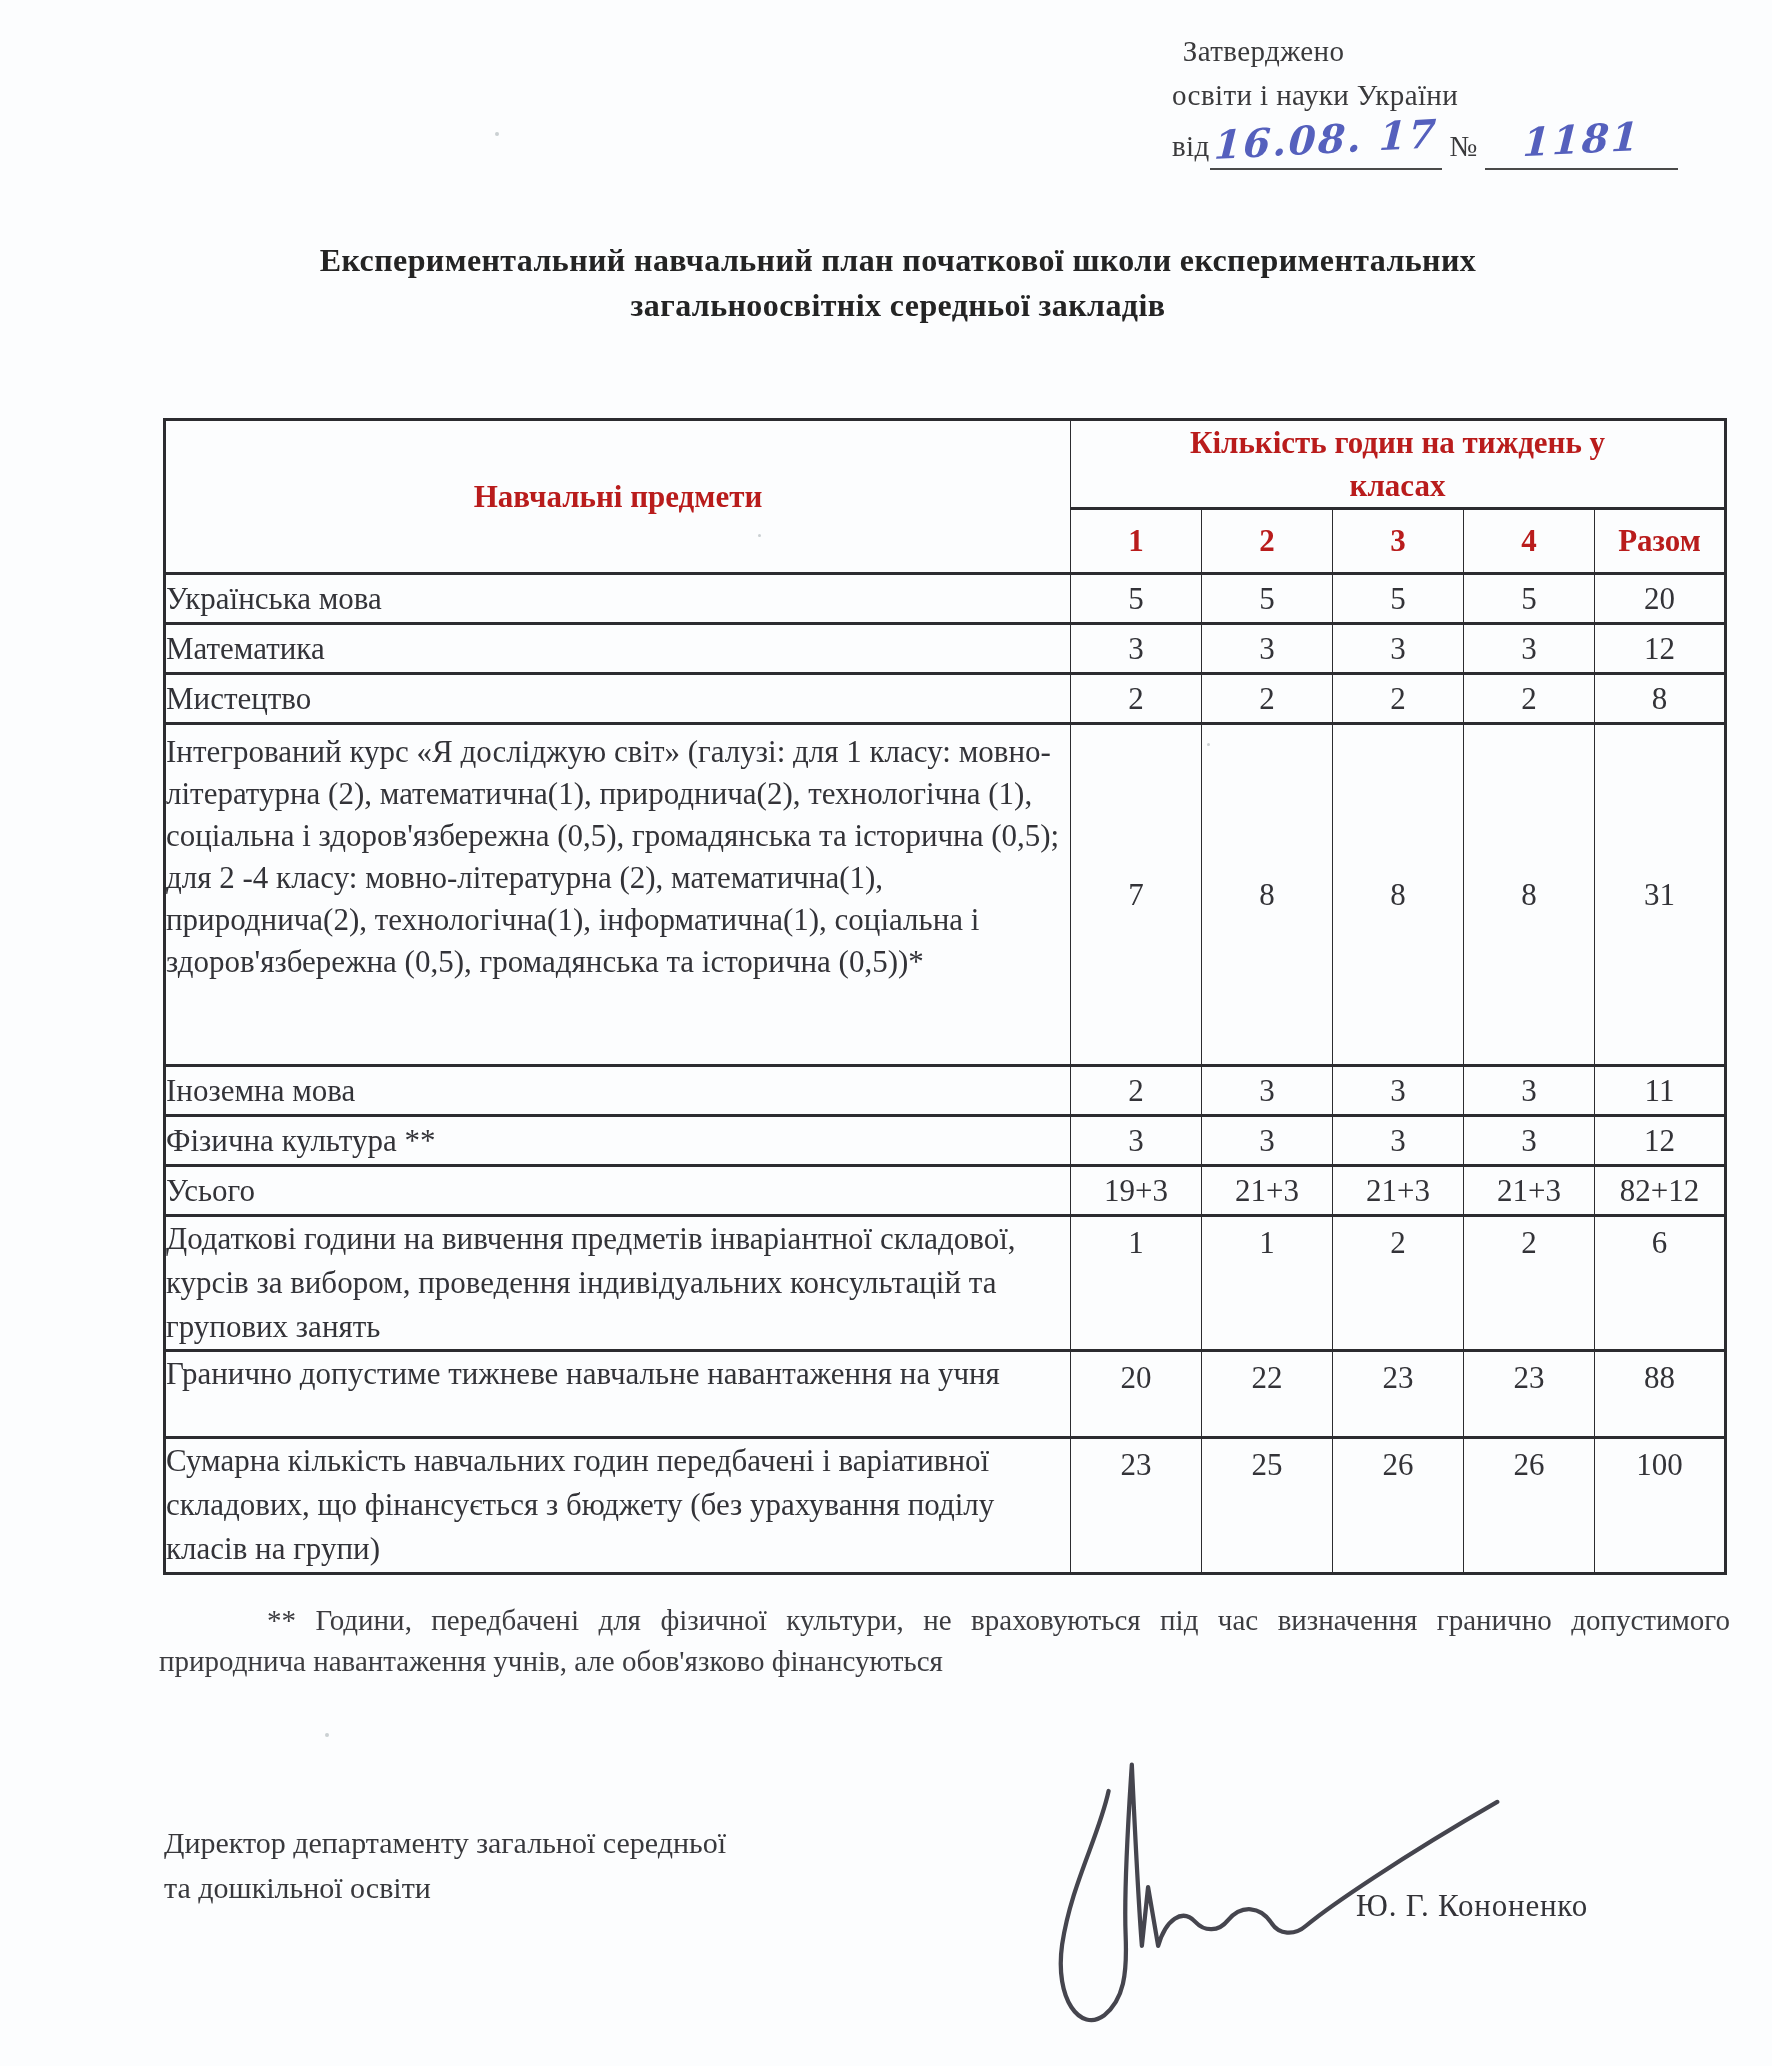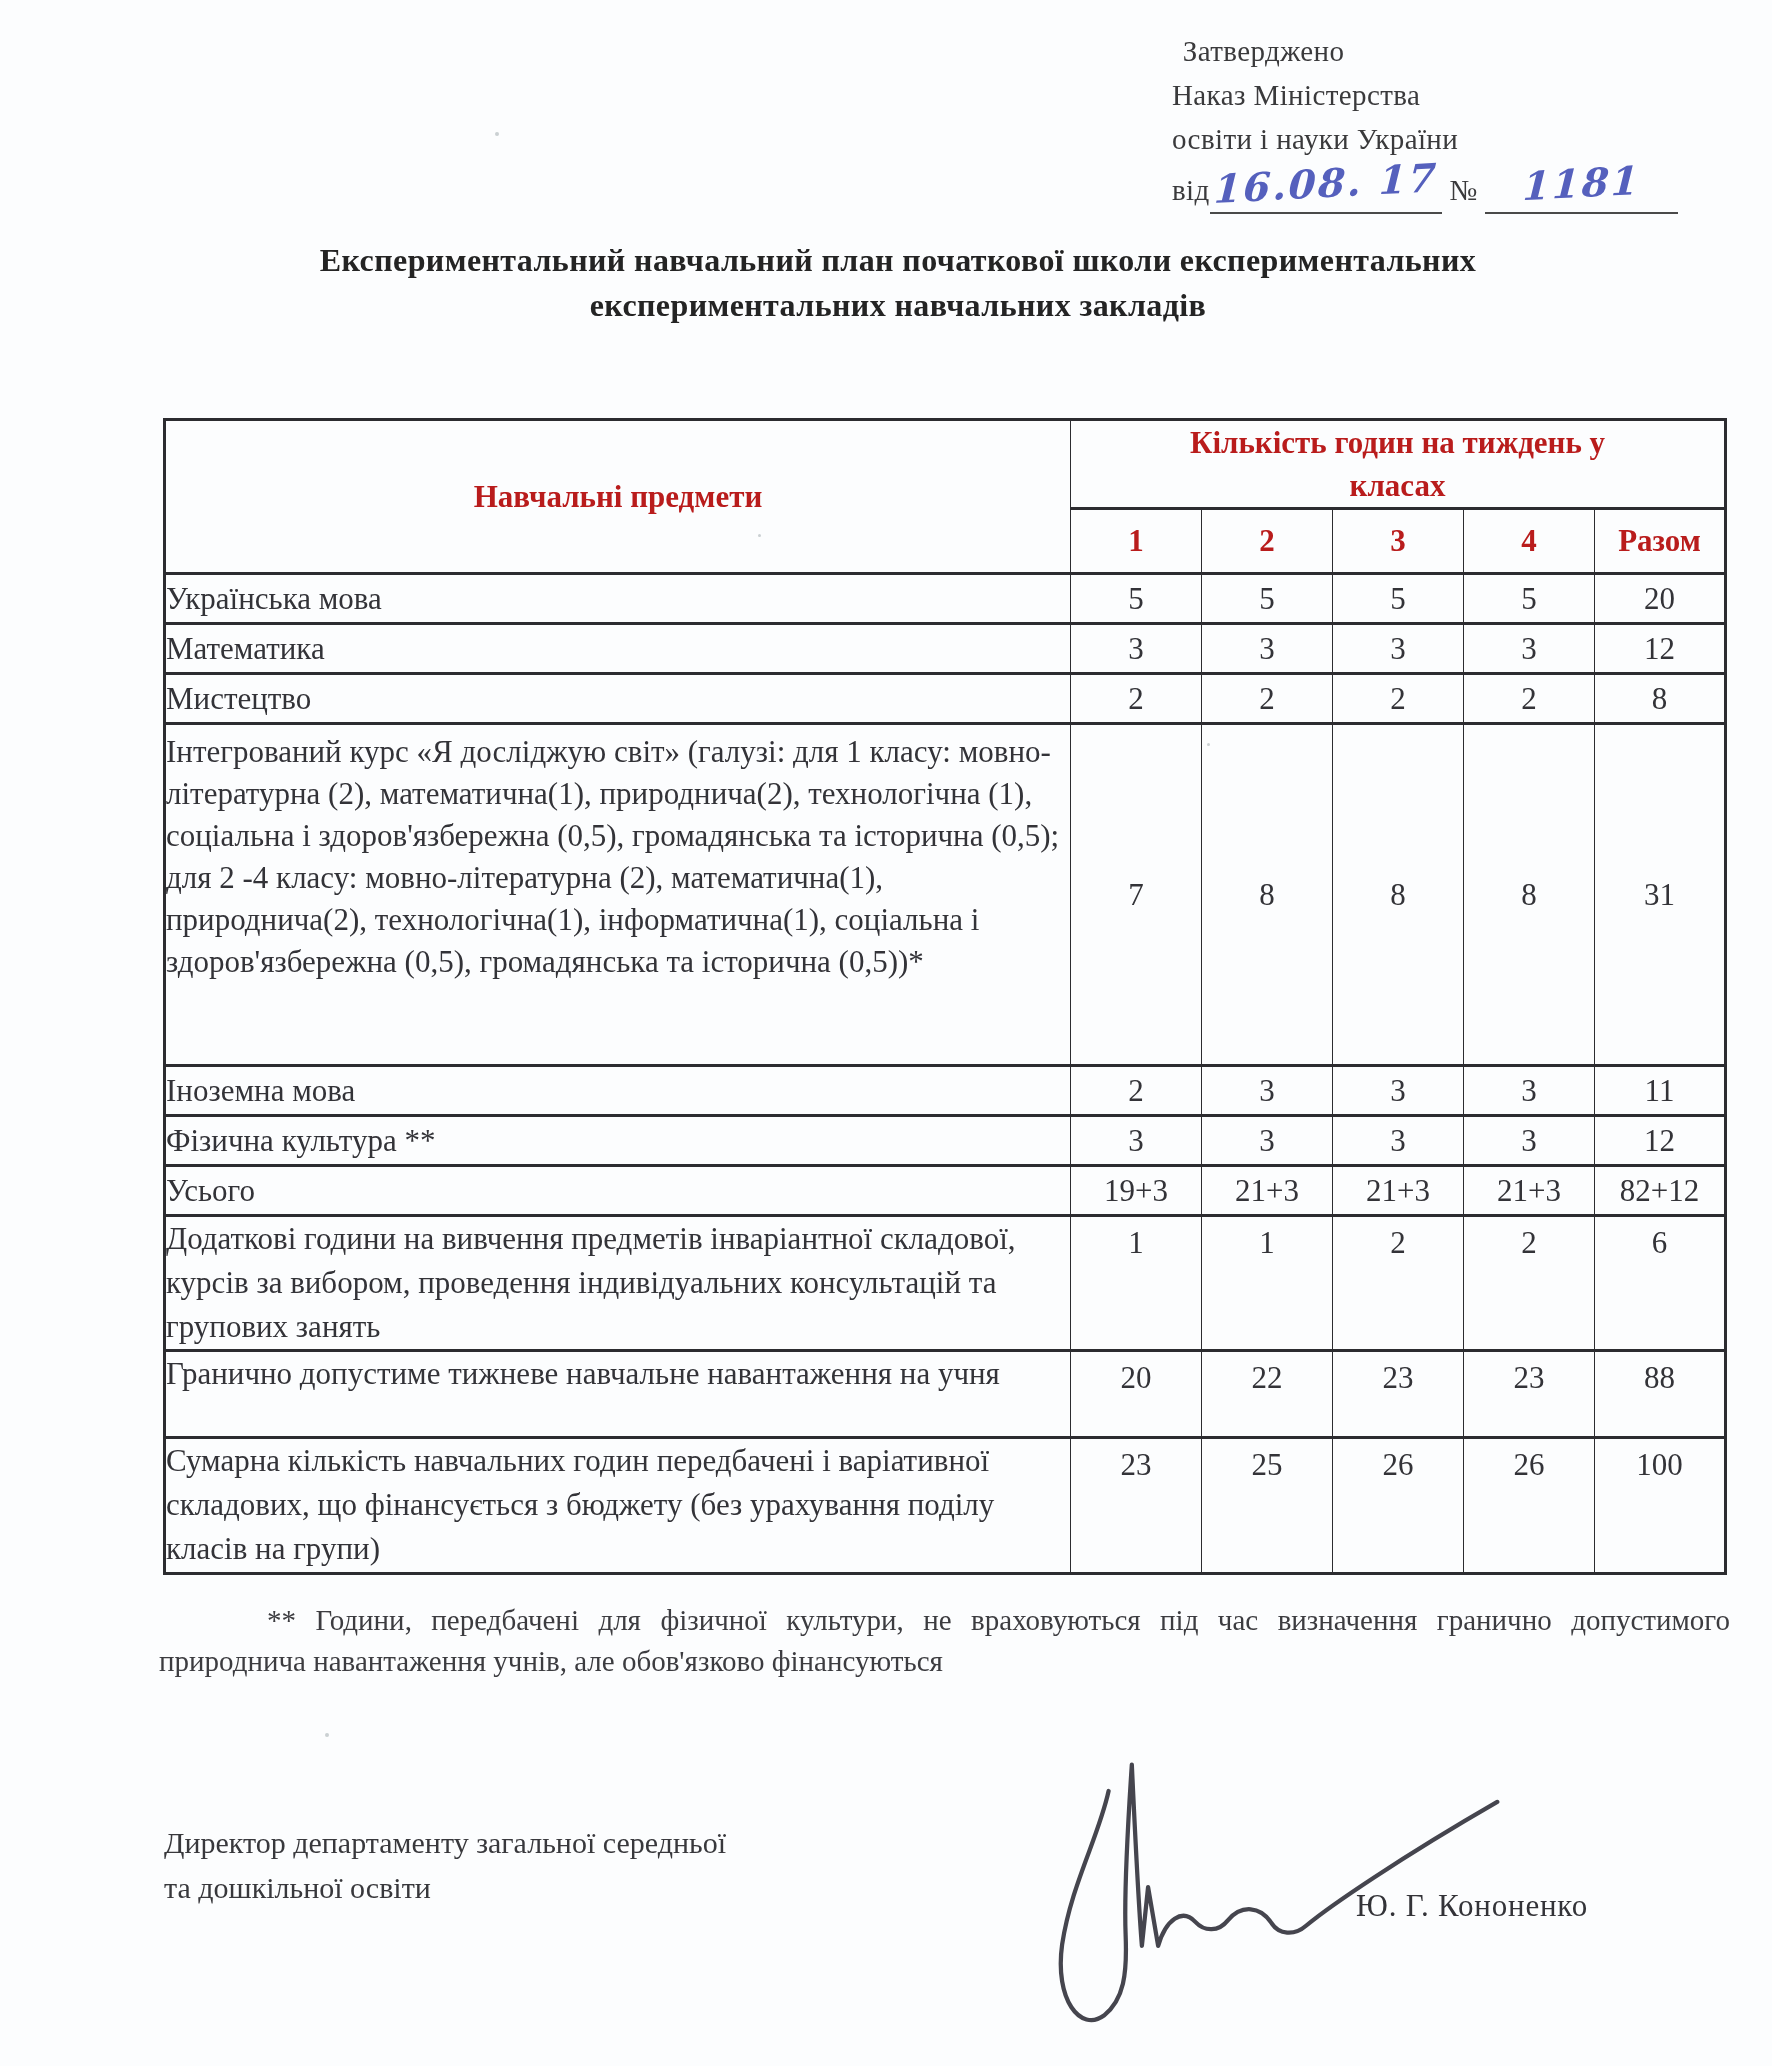--- a/index.html
+++ b/index.html
@@ -103,28 +103,27 @@
   
   .speck{position:absolute;background:#9aa3a8;border-radius:50%;opacity:.5;}
 </style>
 </head>
 <body>
 
 <div class="page">
 
   <div class="approval">
     <div class="l1">Затверджено</div>
-    <div>Наказ Міністерства</div>
     <div>освіти і науки України</div>
     <div class="form-line"><span>від</span><span class="blank date"><span class="hand">16.08. 17</span></span> <span>№</span> <span class="blank num"><span class="hand">1181</span></span></div>
   </div>
 
   <div class="doc-title">
     <div>Експериментальний  навчальний план початкової школи експериментальних</div>
-    <div>експериментальних навчальних закладів</div>
+    <div>загальноосвітніх середньої закладів</div>
   </div>
 
   <table class="curriculum">
     <colgroup>
       <col class="c-subj">
         <col class="c-n">
         <col class="c-n">
         <col class="c-n">
         <col class="c-n">
         <col class="c-n">

